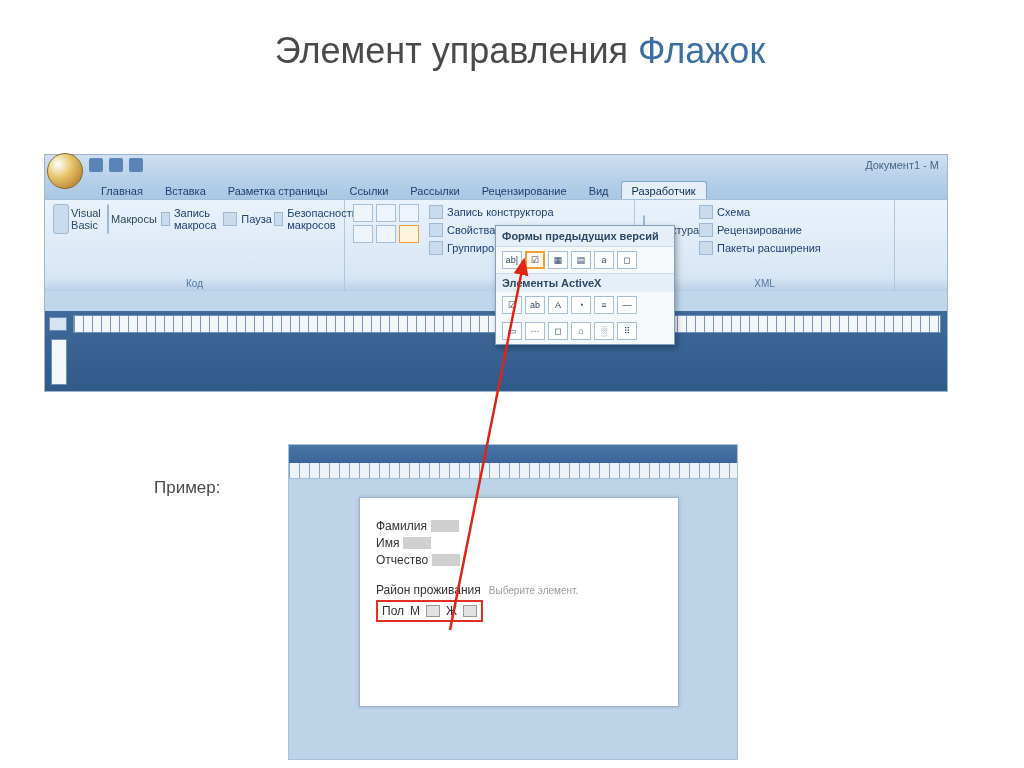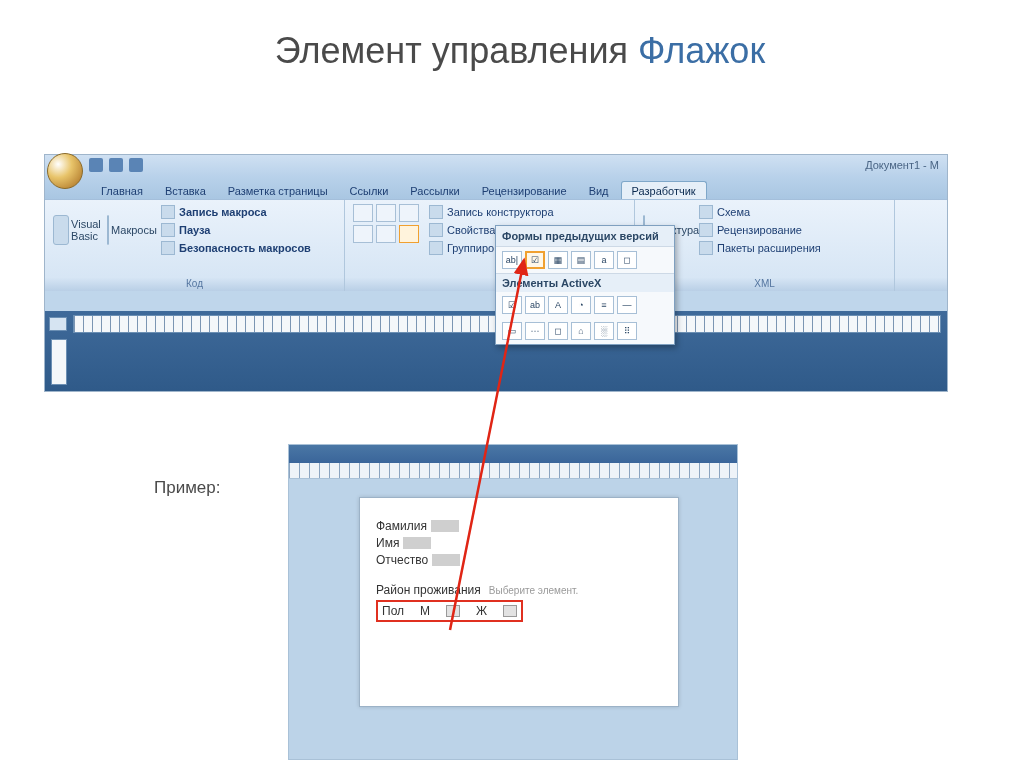--- a/index.html
+++ b/index.html
@@ -136,21 +136,21 @@
     border:1px solid #a9c1d7;
   }
   .mini .mtop { height:18px; background:linear-gradient(#4a77a5,#3a659a); }
   .mini .mruler { height:16px; background:#eef3f8; border-bottom:1px solid #a9c1d7;
     background-image: repeating-linear-gradient(to right, #8ba4c0 0 1px, transparent 1px 10px);}
   .mini .mbody { position:absolute; left:0; top:34px; bottom:0; right:0; background:#bcd3e8; padding:18px 0 0 70px;}
   .mini .page { background:#fff; width:320px; height:210px; border:1px solid #9cb2c7; padding:18px 16px; box-shadow:0 0 4px rgba(0,0,0,0.15);}
   .fld { font-size:12px; color:#333; margin:3px 0; display:flex; align-items:center; gap:4px;}
   .fld .ph { width:28px; height:12px; background:#cfcfcf; }
   .hint { font-size:10px; color:#9a9a9a; margin-left:4px;}
-  .sexbox { position:relative; border:2px solid #e03020; padding:2px 4px; display:inline-flex; align-items:center; gap:16px; }
+  .sexbox { position:relative; border:2px solid #e03020; padding:2px 4px; display:inline-flex; align-items:center; gap:6px; }
   .cb { width:14px; height:12px; background:#e2e2e2; border:1px solid #999; }
 </style>
 </head>
 <body>
 
 <h1 class="slide-title">
   <span>Элемент управления</span>
   <span class="accent">Флажок</span>
 </h1>
 
@@ -181,21 +181,21 @@
     <div class="group" style="width:300px">
       <div style="display:flex; gap:6px;">
         <div class="bigbtn">
           <div class="bicon"></div>
           <span>Visual Basic</span>
         </div>
         <div class="bigbtn">
           <div class="bicon"></div>
           <span>Макросы</span>
         </div>
-        <div style="display:flex;flex-direction:column;gap:2px;font-weight:bold;">
+        <div style="display:flex;flex-direction:row;gap:2px;">
           <div class="smallrow">
             <span class="sicon"></span>
             <span>Запись макроса</span>
           </div>
           <div class="smallrow">
             <span class="sicon"></span>
             <span>Пауза</span>
           </div>
           <div class="smallrow">
             <span class="sicon"></span>

